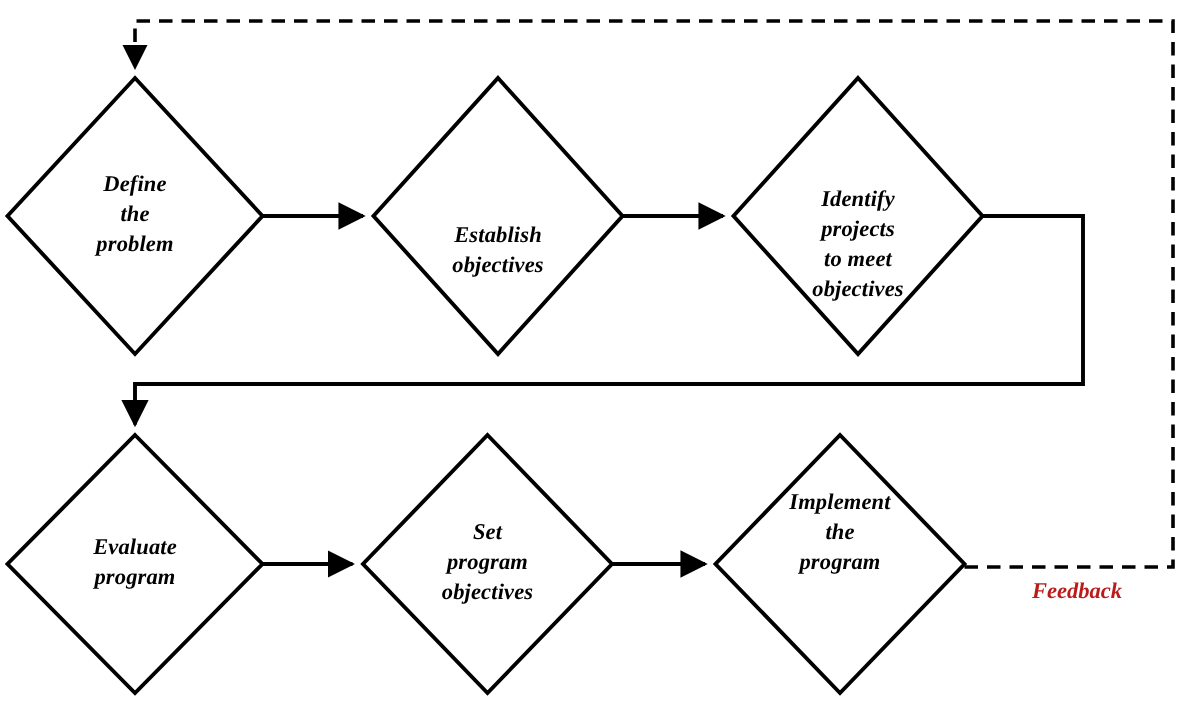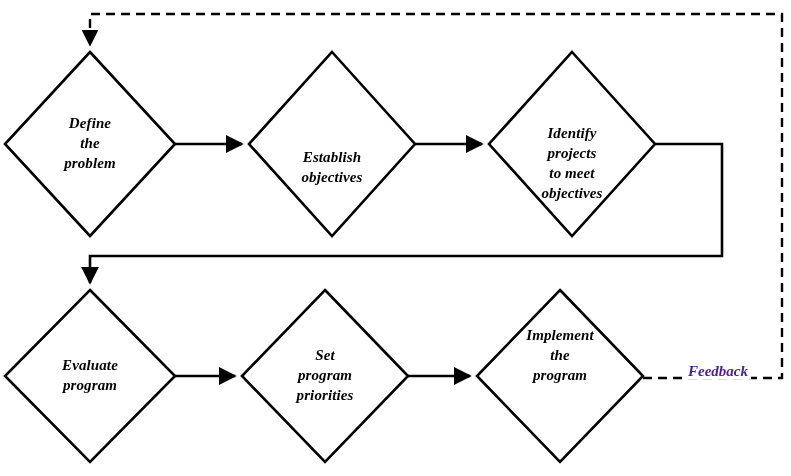--- a/index.html
+++ b/index.html
@@ -16,25 +16,26 @@
     line-height:1.33;
     letter-spacing:0.1px;
     white-space:pre-line;
     transform:translate(-50%,-50%);
     pointer-events:none;
   }
   .edge-label{
     position:absolute;
     font-weight:bold;
     font-size:15px;
-    color:#4c1d95;
+    color:#b91c1c;
     background:#fff;
     padding:0 3px;
     transform:translate(-50%,-50%);
     white-space:nowrap;
+    margin-top:24px;
   }
 </style>
 </head>
 <body>
 
 <div id="canvas">
 
   <svg class="layer" viewBox="0 0 791 476">
     <defs>
       <marker id="arrow" viewBox="0 0 10 10" refX="9" refY="5" markerWidth="7" markerHeight="7" orient="auto-start-reverse">
@@ -80,21 +81,21 @@
   <div class="node-label" style="left:572px; top:144px; width:150px;margin-top:20px;">Identify
 projects
 to meet
 objectives</div>
 
   <div class="node-label" style="left:90px;  top:376px; width:150px;">Evaluate
 program</div>
 
   <div class="node-label" style="left:325px; top:376px; width:150px;">Set
 program
-priorities</div>
+objectives</div>
 
   <div class="node-label" style="left:560px; top:356px; width:150px;">Implement
 the
 program</div>
 
   <div class="edge-label" style="left:718px; top:371px;">Feedback</div>
 
 </div>
 
 </body></html>

